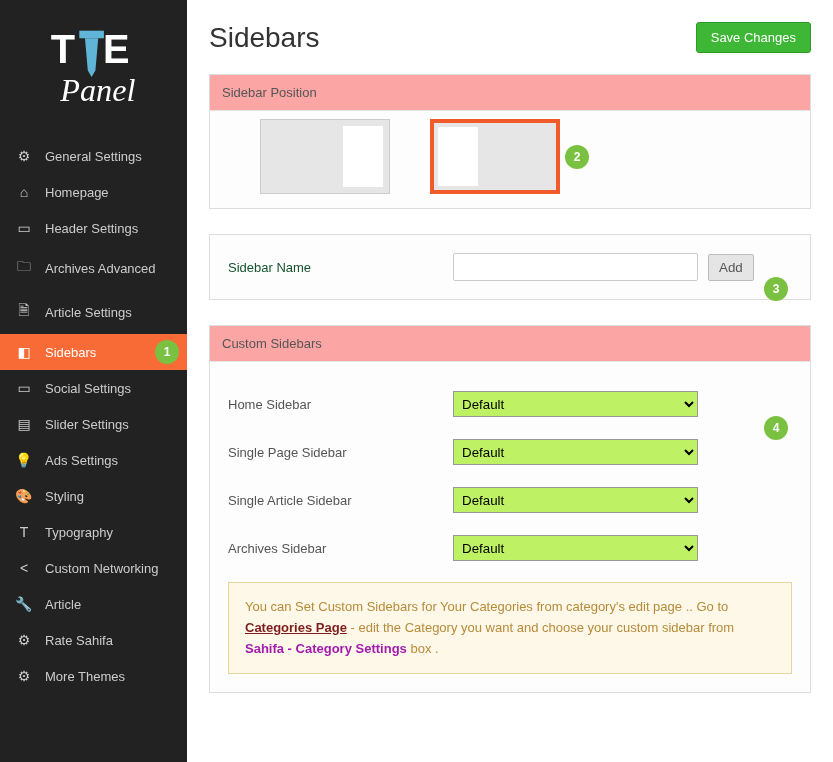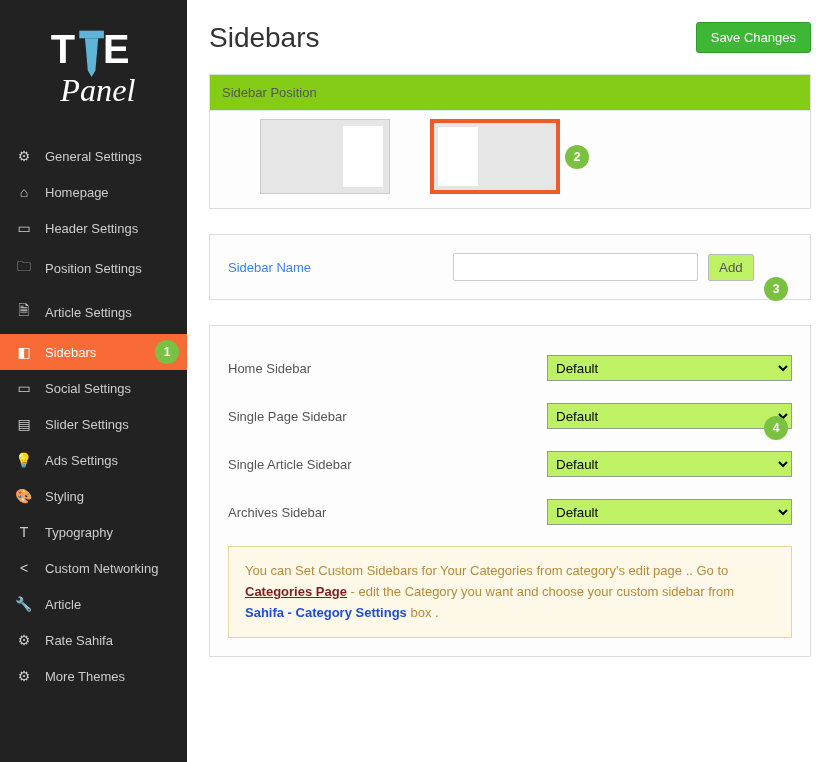--- a/index.html
+++ b/index.html
@@ -11,41 +11,41 @@
 .nav-item { display: flex; align-items: center; padding: 10px 15px; cursor: pointer; position: relative; }
 .nav-item .icon { width: 18px; text-align: center; margin-right: 12px; font-size: 14px; }
 .nav-item.active { background: #f86b36; color: #fff; }
 .badge { position: absolute; width: 24px; height: 24px; border-radius: 50%; background: #7ac142; color: #fff; font-size: 12px; font-weight: bold; display: flex; align-items: center; justify-content: center; }
 .badge.b1 { right: 8px; }
 .main { flex: 1; padding: 22px 22px 22px 22px; position: relative; }
 .header-row { display: flex; justify-content: space-between; align-items: flex-start; margin-bottom: 20px; }
 .page-title { font-size: 28px; font-weight: 400; color: #333; }
 .btn-save { background: #3eb636; color: #fff; border: 1px solid #2e9a27; padding: 7px 14px; border-radius: 3px; cursor: pointer; font-size: 13px; margin-left: 44px; }
 .panel { border: 1px solid #ddd; margin-bottom: 25px; position: relative; background: #fdfdfd; }
-.panel-h { background: #84cc16; padding: 10px 12px; border-bottom: 1px solid #e5e5e5; font-size: 13px; color: #565656; }
+.panel-h { background: #fca5a5; padding: 10px 12px; border-bottom: 1px solid #e5e5e5; font-size: 13px; color: #565656; }
 .panel-b { padding: 18px 18px; }
 .pos-row { display: flex; align-items: center; padding: 8px 50px 14px; position: relative; }
 .pos-opt { width: 130px; height: 75px; background: #e6e6e6; border: 1px solid #ccc; margin-right: 40px; padding: 6px; cursor: pointer; position: relative; }
 .pos-opt .inner { background: #fff; height: 100%; }
 .pos-opt.right .inner { width: 40px; float: right; }
 .pos-opt.left .inner { width: 40px; float: left; }
 .pos-opt.selected { border: 4px solid #f15a2b; padding: 4px; background: #e6e6e6; }
 .badge.b2 { position: absolute; left: 355px; top: 34px; }
 .row { display: flex; align-items: center; margin-bottom: 0; }
-.row .lbl { width: 225px; color: #3b82f6; }
+.row .lbl { width: 225px; color: #14532d; }
 .row input[type=text] { border: 1px solid #ccc; height: 28px; width: 245px; padding: 0 6px; border-radius: 2px; }
-.btn-add { background: #bef264; border: 1px solid #bbb; color: #555; padding: 5px 10px; border-radius: 2px; cursor: pointer; margin-left: 10px; }
+.btn-add { background: #e5e5e5; border: 1px solid #bbb; color: #555; padding: 5px 10px; border-radius: 2px; cursor: pointer; margin-left: 10px; }
 .badge.b3 { position: absolute; right: 22px; top: 42px; }
-.custom-row { display: flex; align-items: center; padding: 11px 0; justify-content: space-between; }
+.custom-row { display: flex; align-items: center; padding: 11px 0; }
 .custom-row .lbl { width: 225px; color: #555; }
 .sel { border: 1px solid #999; height: 26px; width: 245px; padding: 0 4px; background: #bef264; }
 .badge.b4 { position: absolute; right: 22px; top: 90px; }
 .notice { background: #fdf8e8; border: 1px solid #e8d59a; padding: 14px 16px; color: #b78b3a; font-size: 13px; line-height: 1.6; margin-top: 10px; }
 .notice a { color: #7f1d1d; text-decoration: underline; font-weight: bold; }
-.notice b { color: #1d4ed8; }
+.notice b { color: #a21caf; }
 </style>
 </head>
 <body>
 
 <div class="wrap">
   <div class="sidebar">
     <div class="logo-box">
       <svg viewBox="0 0 100 95">
         <text x="5" y="40" font-size="42" font-weight="bold" fill="#fff" font-family="Arial">T</text>
         <rect x="35" y="6" width="26" height="8" fill="#5fb4d8"></rect>
@@ -61,21 +61,21 @@
     <div class="nav-item">
         <span class="icon">⌂</span>
         <span>Homepage</span>
       </div>
     <div class="nav-item">
         <span class="icon">▭</span>
         <span>Header Settings</span>
       </div>
     <div class="nav-item">
         <span class="icon">🗀</span>
-        <span>Position Settings</span>
+        <span>Archives Advanced</span>
       </div>
     <div class="nav-item">
         <span class="icon">🗎</span>
         <span>Article Settings</span>
       </div>
     <div class="nav-item active">
         <span class="icon">◧</span>
         <span>Sidebars</span>
         <span class="badge b1">1</span>
       </div>
@@ -141,20 +141,21 @@
         <div class="row">
           <span class="lbl">Sidebar Name</span>
           <input type="text" value="" style="">
           <button class="btn-add">Add</button>
         </div>
       </div>
       <span class="badge b3">3</span>
     </div>
 
     <div class="panel">
+      <div class="panel-h">Custom Sidebars</div>
       <div class="panel-b">
         <div class="custom-row">
           <span class="lbl">Home Sidebar</span>
           <select class="sel"><option>Default</option></select>
         </div>
         <div class="custom-row">
           <span class="lbl">Single Page Sidebar</span>
           <select class="sel"><option>Default</option></select>
         </div>
         <div class="custom-row">

